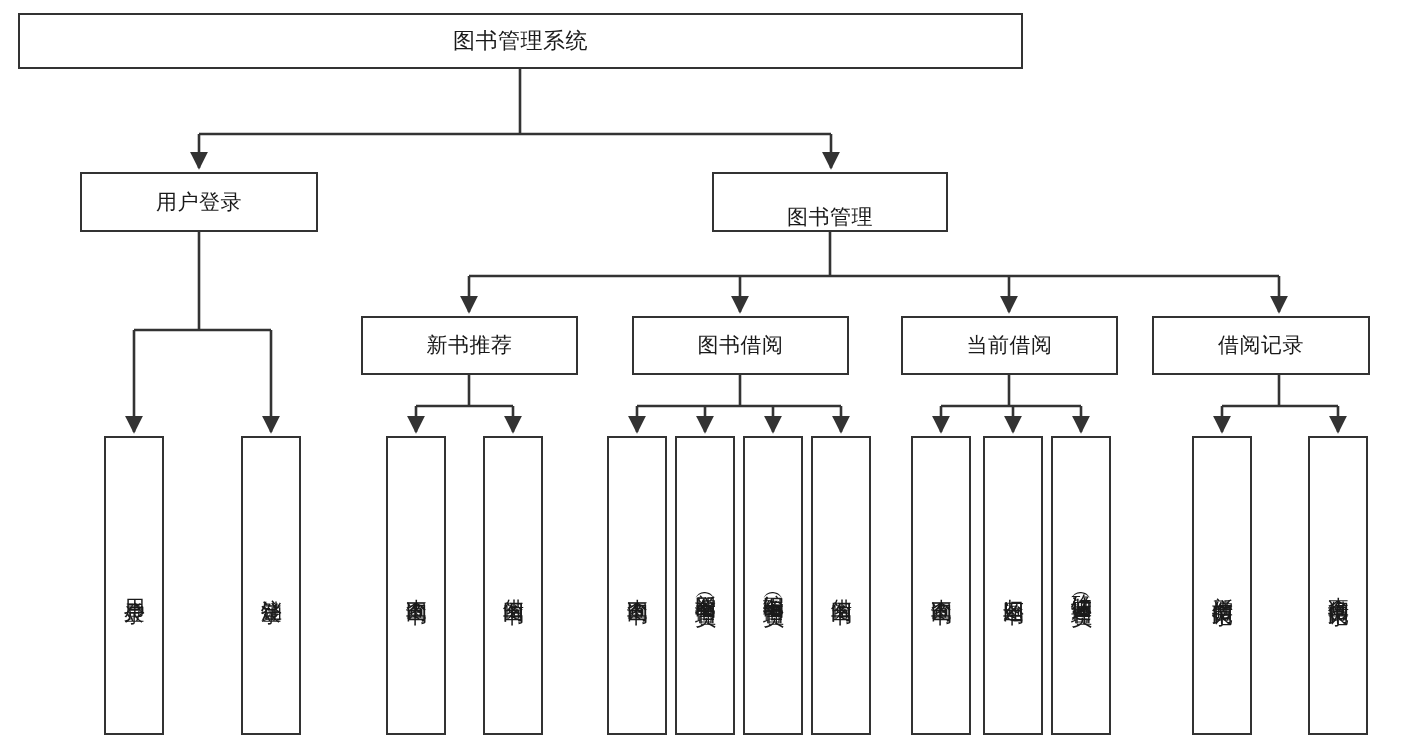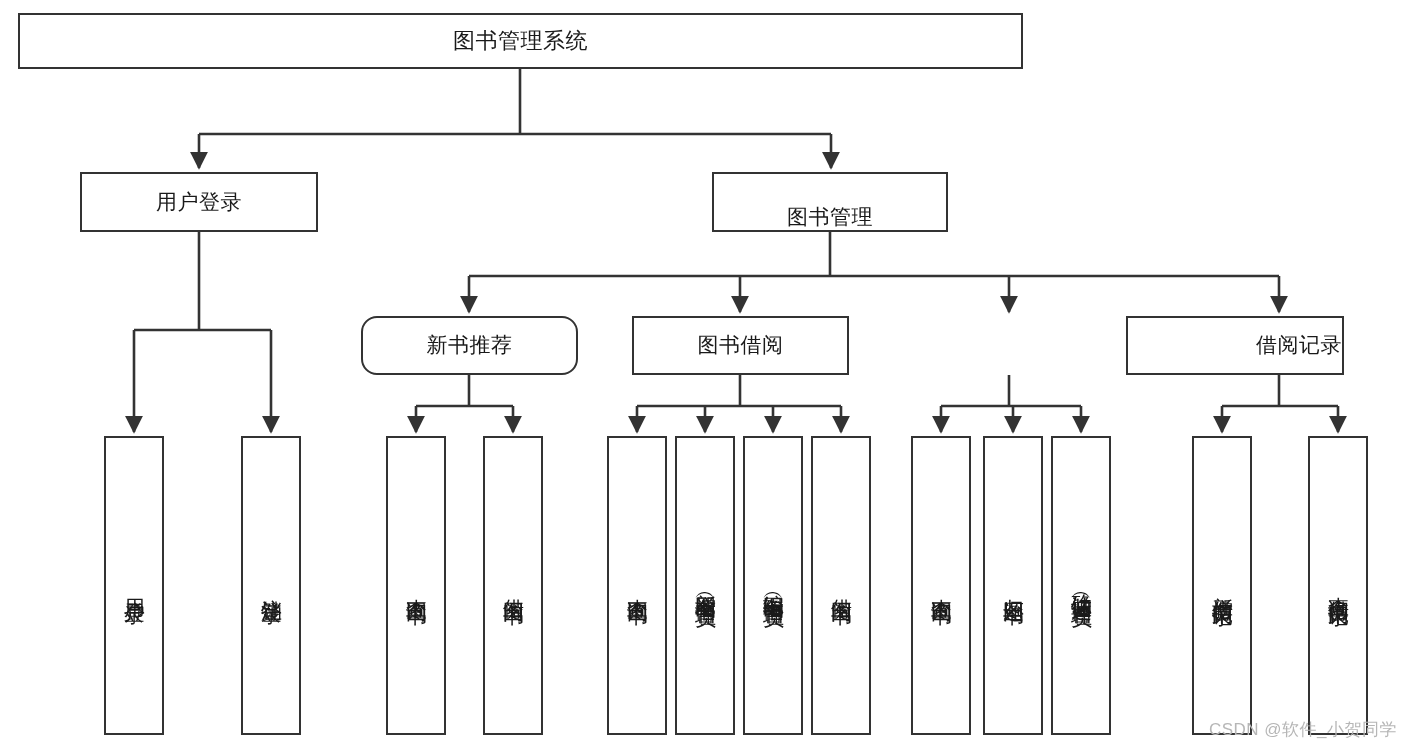--- a/index.html
+++ b/index.html
@@ -126,27 +126,30 @@
     <span>图书管理系统</span>
   </div>
 
   <div class="node h" style="left:80px; top:172px; width:238px; height:60px;">
     <span>用户登录</span>
   </div>
   <div class="node h" style="left:712px; top:172px; width:236px; height:60px;align-items:flex-end;">
     <span>图书管理</span>
   </div>
 
-  <div class="node h" style="left:361px; top:316px; width:217px; height:59px;border-radius:16px;">
+  <div class="node h" style="left:361px; top:316px; width:217px; height:59px;">
     <span>新书推荐</span>
   </div>
   <div class="node h" style="left:632px; top:316px; width:217px; height:59px;justify-content:center;">
     <span>图书借阅</span>
   </div>
-  <div class="node h" style="left:1126px; top:316px; width:218px; height:59px;justify-content:flex-end;">
+  <div class="node h" style="left:901px; top:316px; width:217px; height:59px;">
+    <span>当前借阅</span>
+  </div>
+  <div class="node h" style="left:1152px; top:316px; width:218px; height:59px;">
     <span>借阅记录</span>
   </div>
 
   <div class="node v" style="left:104px; top:436px; width:60px; height:299px;">
     <span>用户登录</span>
   </div>
   <div class="node v" style="left:241px; top:436px; width:60px; height:299px;">
     <span>注销登录</span>
   </div>
 
@@ -180,15 +183,14 @@
     <span>确认归还（管理员）</span>
   </div>
 
   <div class="node v" style="left:1192px; top:436px; width:60px; height:299px;">
     <span>新增借阅记录</span>
   </div>
   <div class="node v" style="left:1308px; top:436px; width:60px; height:299px;">
     <span>查询借阅记录</span>
   </div>
 
-  <div id="watermark">CSDN @软件_小贺同学</div>
 
 </div>
 
 </body></html>

